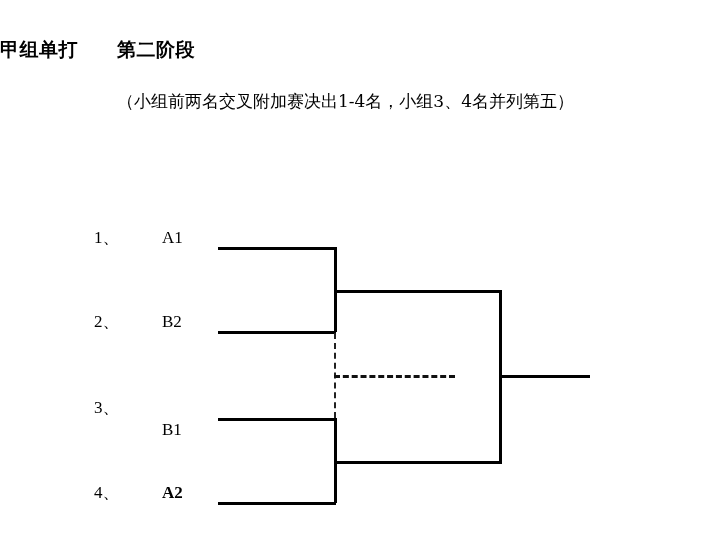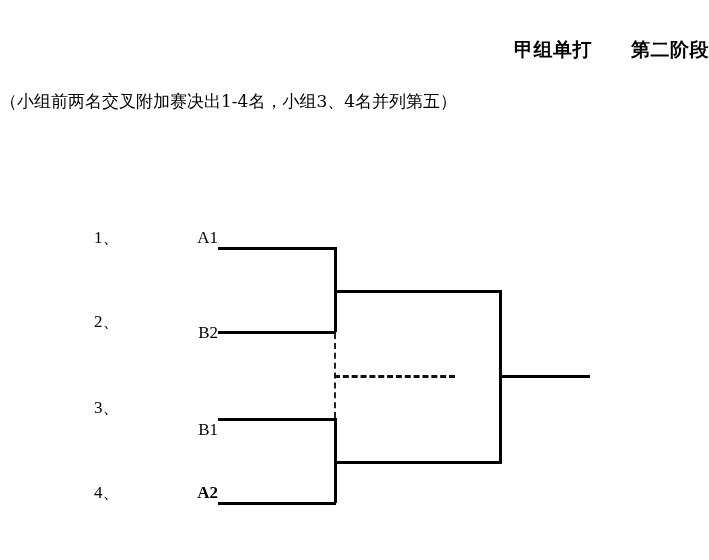--- a/index.html
+++ b/index.html
@@ -21,34 +21,35 @@
     inset: 0;
     width: 709px;
     height: 560px;
   }
 
   .title {
     position: absolute;
     left: 0;
     top: 36px;
     width: 709px;
-    text-align: right;
+    text-align: left;
     font-family: "DejaVu Sans", "Liberation Sans", sans-serif;
     font-weight: bold;
     font-size: 19px;
     letter-spacing: 0.5px;
     white-space: pre;
     line-height: 26px;
   }
 
   .subtitle {
     position: absolute;
     left: 0;
     top: 88px;
     width: 691px;
+    text-align: center;
     font-family: "DejaVu Serif", "Liberation Serif", serif;
     font-size: 17px;
     line-height: 26px;
     white-space: pre;
   }
 
   
   .bracket {
     position: absolute;
     left: 0;
@@ -69,21 +70,21 @@
   }
 
   .seed-name {
     position: absolute;
     font-family: "Liberation Serif", "DejaVu Serif", serif;
     font-size: 17px;
     line-height: 20px;
     white-space: pre;
     left: 162px;
     width: 56px;
-    text-align: right;
+    text-align: left;
   }
 
   
   .hline {
     position: absolute;
     height: 0;
     border-top: 3px solid #000000;
   }
   .vline {
     position: absolute;
@@ -109,21 +110,21 @@
   <div class="title">甲组单打　　第二阶段</div>
 
   <div class="subtitle">（小组前两名交叉附加赛决出1-4名，小组3、4名并列第五）</div>
 
   <div class="bracket">
 
     <div class="seed-num" style="top:228px;">1、</div>
     <div class="seed-name" style="top:228px;">A1</div>
 
     <div class="seed-num" style="top:312px;">2、</div>
-    <div class="seed-name" style="top:323px;">B2</div>
+    <div class="seed-name" style="top:312px;">B2</div>
 
     <div class="seed-num" style="top:398px;">3、</div>
     <div class="seed-name" style="top:420px;">B1</div>
 
     <div class="seed-num" style="top:483px;">4、</div>
     <div class="seed-name" style="top:483px;font-weight:bold;">A2</div>
 
     <div class="hline" style="left:218px; top:247px; width:118px;"></div>
     <div class="hline" style="left:218px; top:331px; width:118px;"></div>
     <div class="vline" style="left:334px; top:247px; height:85px;"></div>

